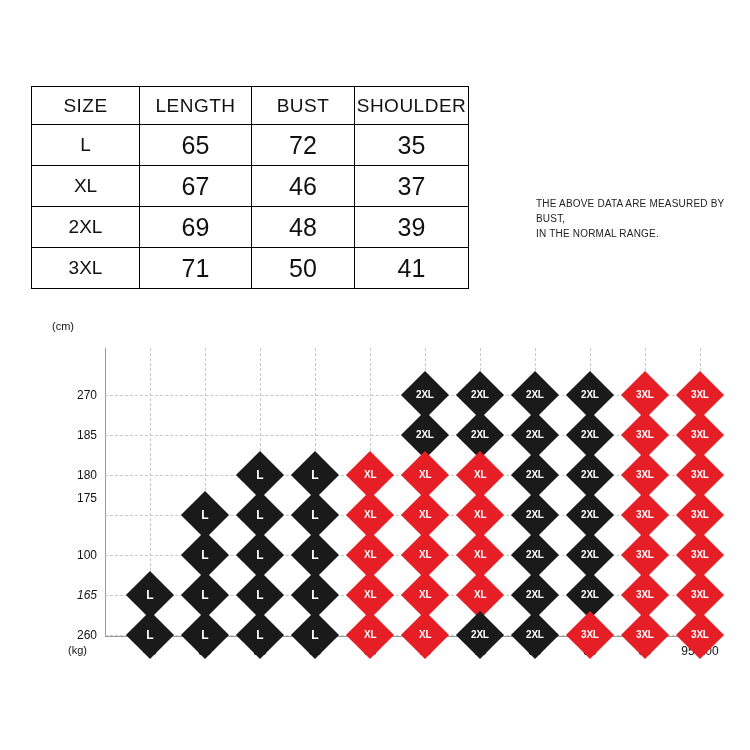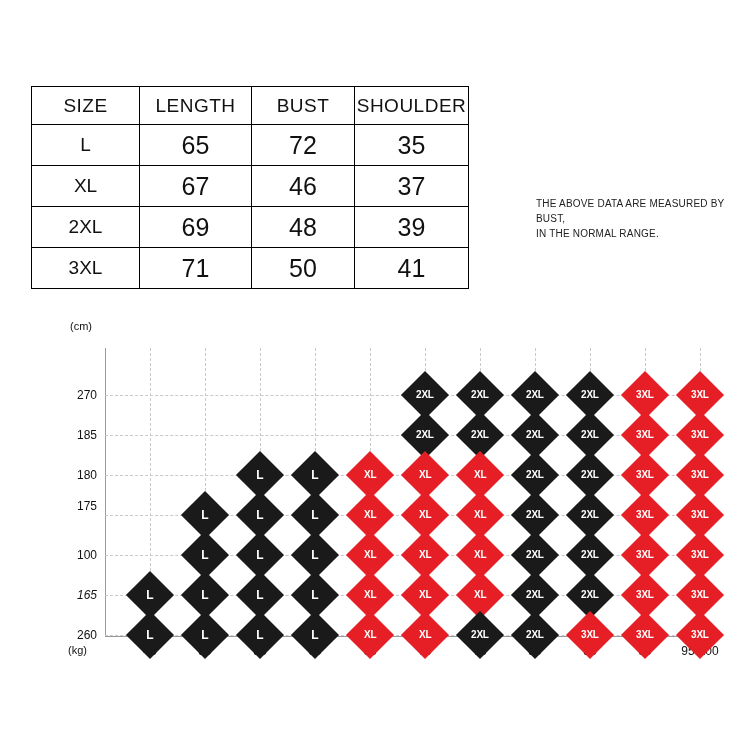--- a/index.html
+++ b/index.html
@@ -128,21 +128,21 @@
   .xlabel {
     position: absolute;
     top: 296px;
     font-size: 12px;
     text-align: center;
     color: #111;
     white-space: nowrap;
   }
   .unit-cm {
     position: absolute;
-    left: 70px;
+    left: 52px;
     top: 2px;
     font-size: 11px;
     color: #111;
   }
   .unit-kg {
     position: absolute;
     left: 68px;
     top: 326px;
     font-size: 11px;
     color: #111;
@@ -241,21 +241,21 @@
       <div class="gridline-h" style="top: 47px;"></div>
       <div class="gridline-h" style="top: 87px;"></div>
       <div class="gridline-h" style="top: 127px;"></div>
       <div class="gridline-h" style="top: 167px;"></div>
       <div class="gridline-h" style="top: 207px;"></div>
       <div class="gridline-h" style="top: 247px;"></div>
       <div class="gridline-h" style="top: 287px;"></div>
       <div class="ylabel" style="top: 47px; left: -48px;">270</div>
       <div class="ylabel" style="top: 87px; left: -48px;">185</div>
       <div class="ylabel" style="top: 127px; left: -48px;">180</div>
-      <div class="ylabel" style="top: 158px; left: -48px; text-align: right;">175</div>
+      <div class="ylabel" style="top: 150px; left: -48px; text-align: right;">175</div>
       <div class="ylabel" style="top: 207px; left: -48px;">100</div>
       <div class="ylabel" style="top: 247px; left: -48px; font-style: italic;">165</div>
       <div class="ylabel" style="top: 287px; left: -48px;">260</div>
       <div class="xlabel" style="left: 15px; width: 60px;">45</div>
       <div class="xlabel" style="left: 70px; width: 60px;">50</div>
       <div class="xlabel" style="left: 125px; width: 60px;">55</div>
       <div class="xlabel" style="left: 180px; width: 60px;">60</div>
       <div class="xlabel" style="left: 235px; width: 60px;">65</div>
       <div class="xlabel" style="left: 290px; width: 60px;">70</div>
       <div class="xlabel" style="left: 345px; width: 60px;">75</div>

